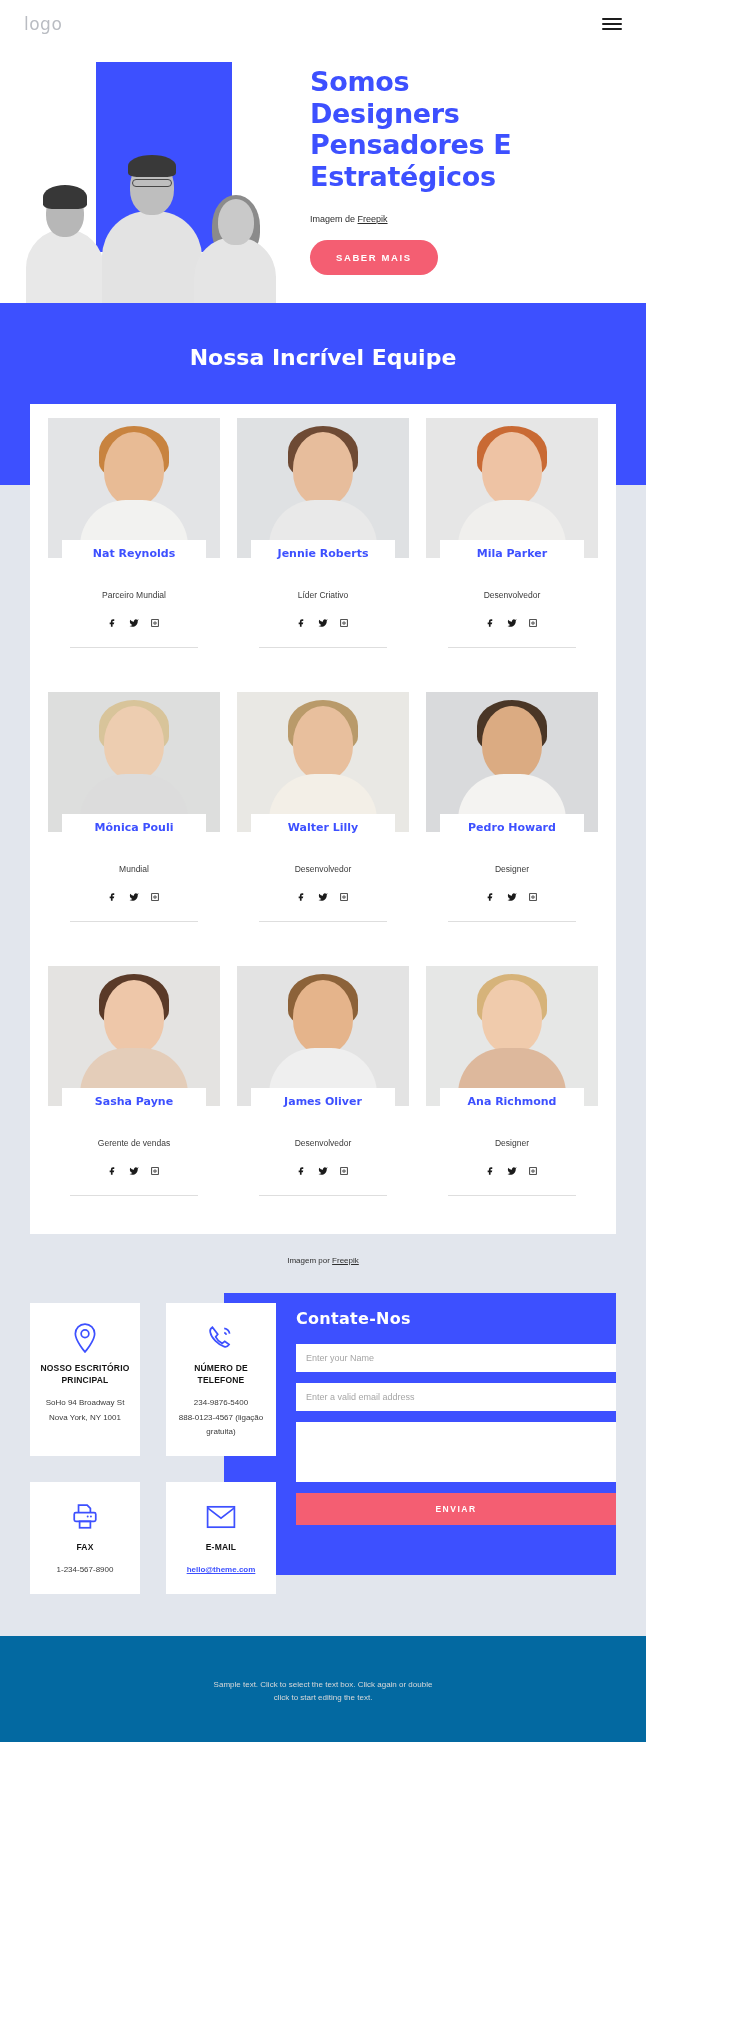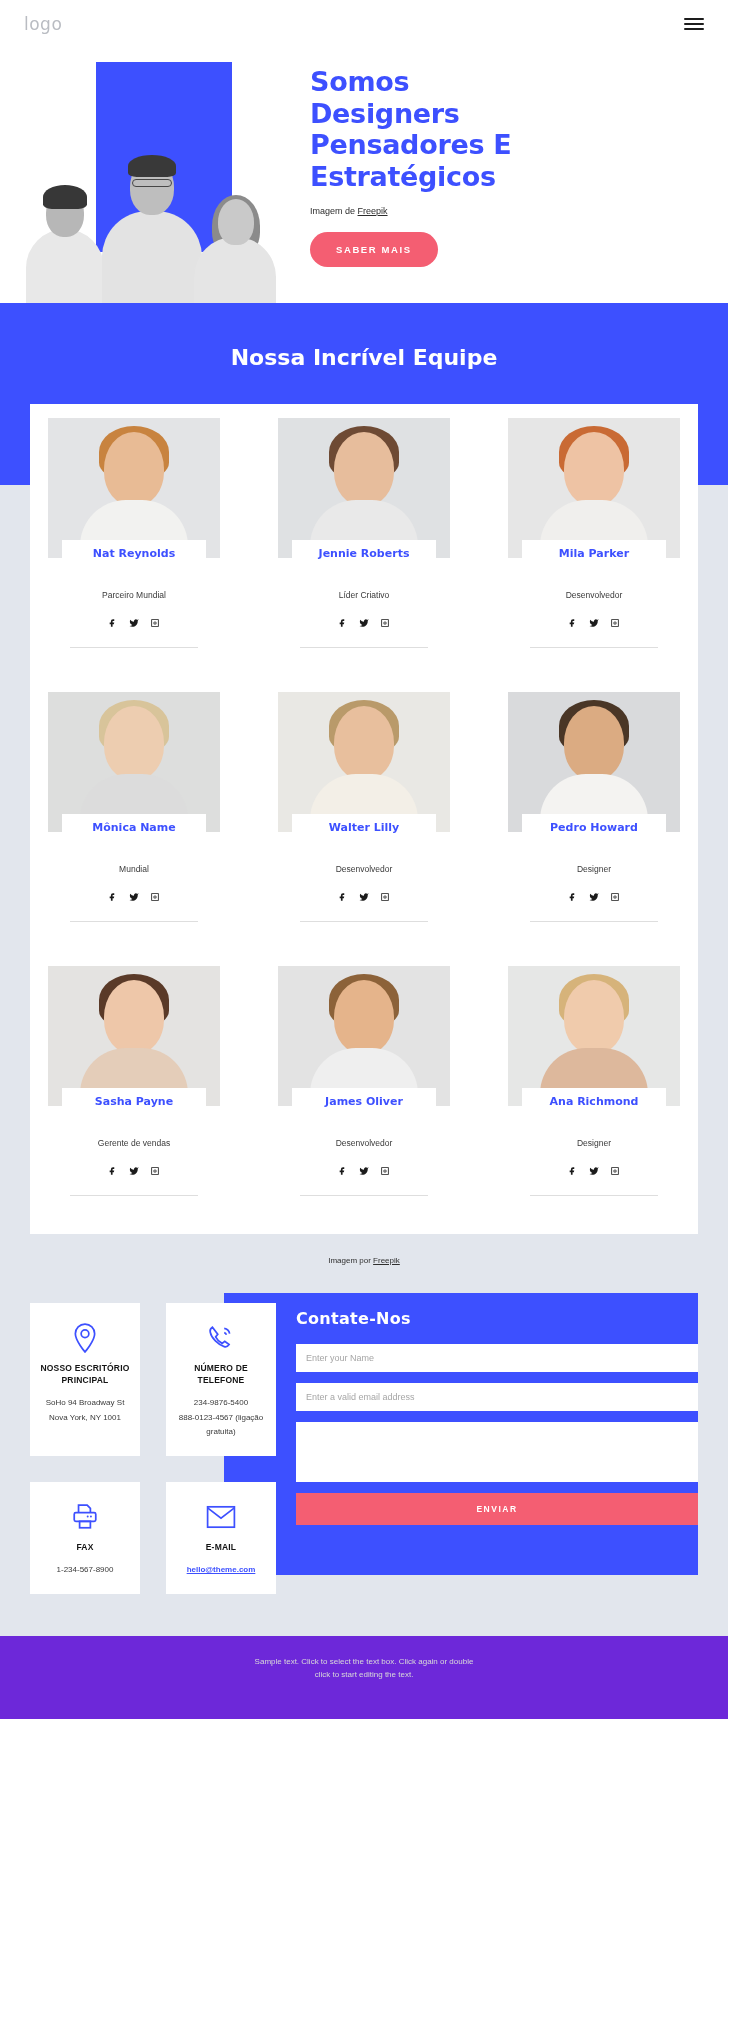--- a/index.html
+++ b/index.html
@@ -1,21 +1,21 @@
 <!DOCTYPE html>
 <html><head>
 <meta charset="utf-8">
 <style>
   * { box-sizing: border-box; margin: 0; padding: 0; }
   html, body {
     width: 750px;
     background: #ffffff;
     font-family: "Liberation Sans", sans-serif;
   }
-  .page { width: 728px; position: relative; overflow: hidden; }
+  .page { width: 646px; position: relative; overflow: hidden; }
 
   
   .header {
     height: 48px;
     background: #ffffff;
     display: flex;
     align-items: center;
     justify-content: space-between;
     padding: 0 24px;
   }
@@ -72,21 +72,21 @@
   }
   .hero-title {
     color: #3d50ff;
     font-size: 27px;
     line-height: 1.17;
     font-weight: 700;
     font-family: "DejaVu Sans", sans-serif;
     letter-spacing: -.3px;
   }
   .hero-credit {
-    margin-top: 14px;
+    margin-top: 22px;
     font-size: 9px;
     color: #2c2c2c;
   }
   .hero-credit u { text-decoration: underline; }
   .btn-pink {
     display: inline-block;
     margin-top: 16px;
     background: #f45e72;
     color: #ffffff;
     border: none;
@@ -289,26 +289,26 @@
     color: #ffffff;
     font-size: 8.5px;
     font-weight: 700;
     letter-spacing: 1.5px;
     padding: 11px 0;
     cursor: pointer;
   }
 
   
   .footer {
-    background: #6d28d9;
+    background: #0369a1;
     color: #d9d9d9;
     text-align: center;
     font-size: 8px;
     line-height: 1.6;
-    padding: 20px 0 38px 0;
+    padding: 43px 0 38px 0;
   }
 </style>
 </head>
 <body>
 
 <div class="page">
 
   <div class="header">
     <div class="logo">logo</div>
     <div class="hamburger">
@@ -427,21 +427,21 @@
           </div>
         </div>
       <div class="row-gap"></div>
       <div class="team-row" id="row1">
           <div class="member">
             <div class="member-photo" style="background:#dddedd">
               <div class="mp-hair" style="background:#d8c49a"></div>
               <div class="mp-head" style="background:#edcdb0"></div>
               <div class="mp-body" style="background:#dcdcdc"></div>
             </div>
-            <div class="member-name">Mônica Name</div>
+            <div class="member-name">Mônica Pouli</div>
             <div class="member-role">Mundial</div>
             <div class="socials">
               <span><svg viewBox="0 0 24 24">
                   <path d="M15 3h-3a5 5 0 0 0-5 5v3H4v4h3v6h4v-6h3l1-4h-4V8a1 1 0 0 1 1-1h3z"></path>
                 </svg></span>
               <span><svg viewBox="0 0 24 24">
                   <path d="M23 3a10.9 10.9 0 0 1-3.14 1.53A4.48 4.48 0 0 0 12 8v1A10.66 10.66 0 0 1 3 4s-4 9 5 13a11.64 11.64 0 0 1-7 2c9 5 20 0 20-11.5a4.5 4.5 0 0 0-.08-.83A7.72 7.72 0 0 0 23 3z"></path>
                 </svg></span>
               <span><svg viewBox="0 0 24 24">
                   <path d="M3 3h18v18H3zm2 2v14h14V5zm7 3.2A3.8 3.8 0 1 1 8.2 12 3.8 3.8 0 0 1 12 8.2m0 1.8A2 2 0 1 0 14 12a2 2 0 0 0-2-2z"></path>

